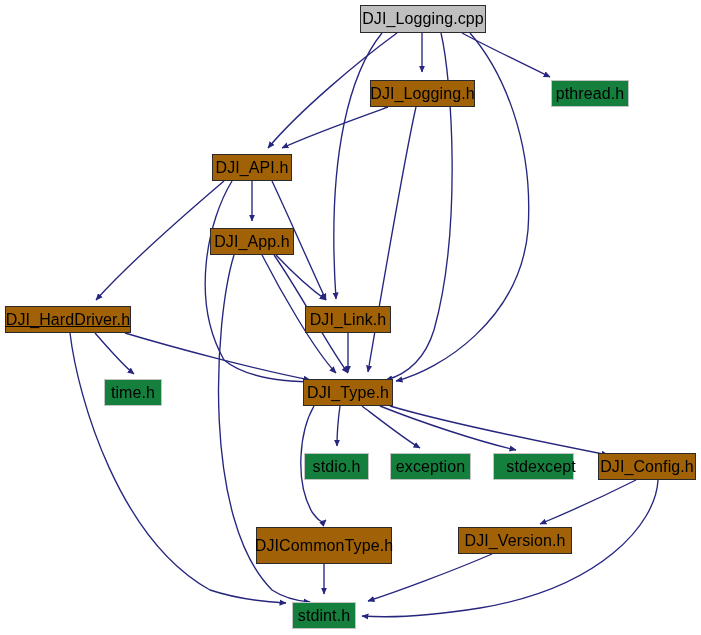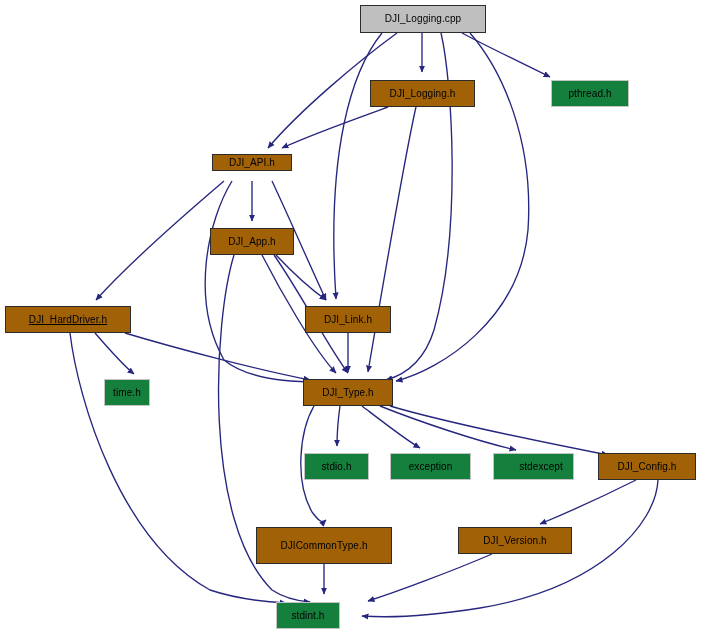--- a/index.html
+++ b/index.html
@@ -22,21 +22,21 @@
     width: 701px;
     height: 635px;
   }
   .graph-node {
     position: absolute;
     box-sizing: border-box;
     display: flex;
     align-items: center;
     justify-content: center;
     white-space: nowrap;
-    font-size: 10px;
+    font-size: 16px;
     line-height: 1;
     color: #000000;
     letter-spacing: 0.1px;
     z-index: 5;
   }
   .node-internal {
     border: 1.6px solid #2b2b2b;
     background: #a16207;
   }
   .node-system {
@@ -93,33 +93,33 @@
     </svg>
 <div class="graph-node node-root" style="left: 360px; top: 5px; width: 126px; height: 28px;">
       <span class="node-label">DJI_Logging.cpp</span>
     </div>
     <div class="graph-node node-internal" style="left: 370px; top: 80px; width: 105px; height: 27px;">
       <span class="node-label">DJI_Logging.h</span>
     </div>
     <div class="graph-node node-system" style="left: 551px; top: 80px; width: 78px; height: 27px;">
       <span class="node-label">pthread.h</span>
     </div>
-    <div class="graph-node node-internal" style="left: 212px; top: 154px; width: 80px; height: 17px;">
+    <div class="graph-node node-internal" style="left: 212px; top: 154px; width: 80px; height: 27px;">
       <span class="node-label">DJI_API.h</span>
     </div>
     <div class="graph-node node-internal" style="left: 210px; top: 228px; width: 84px; height: 27px;">
       <span class="node-label">DJI_App.h</span>
     </div>
     <div class="graph-node node-internal" style="left: 5px; top: 306px; width: 126px; height: 27px; text-decoration: underline;">
       <span class="node-label">DJI_HardDriver.h</span>
     </div>
     <div class="graph-node node-internal" style="left: 305px; top: 306px; width: 86px; height: 27px;">
       <span class="node-label">DJI_Link.h</span>
     </div>
-    <div class="graph-node node-system" style="left: 104px; top: 379px; width: 46px; height: 27px;">
+    <div class="graph-node node-system" style="left: 104px; top: 379px; width: 58px; height: 27px;">
       <span class="node-label">time.h</span>
     </div>
     <div class="graph-node node-internal" style="left: 303px; top: 379px; width: 90px; height: 27px;">
       <span class="node-label">DJI_Type.h</span>
     </div>
     <div class="graph-node node-system" style="left: 304px; top: 453px; width: 65px; height: 27px;">
       <span class="node-label">stdio.h</span>
     </div>
     <div class="graph-node node-system" style="left: 390px; top: 453px; width: 81px; height: 27px;">
       <span class="node-label">exception</span>
@@ -129,16 +129,16 @@
     </div>
     <div class="graph-node node-internal" style="left: 598px; top: 453px; width: 98px; height: 27px;">
       <span class="node-label">DJI_Config.h</span>
     </div>
     <div class="graph-node node-internal" style="left: 256px; top: 527px; width: 136px; height: 37px;">
       <span class="node-label">DJICommonType.h</span>
     </div>
     <div class="graph-node node-internal" style="left: 458px; top: 527px; width: 114px; height: 27px;">
       <span class="node-label">DJI_Version.h</span>
     </div>
-    <div class="graph-node node-system" style="left: 276px; top: 602px; width: 64px; height: 27px;">
+    <div class="graph-node node-system" style="left: 292px; top: 602px; width: 64px; height: 27px;">
       <span class="node-label">stdint.h</span>
     </div>
   </div>
 
 </body></html>

